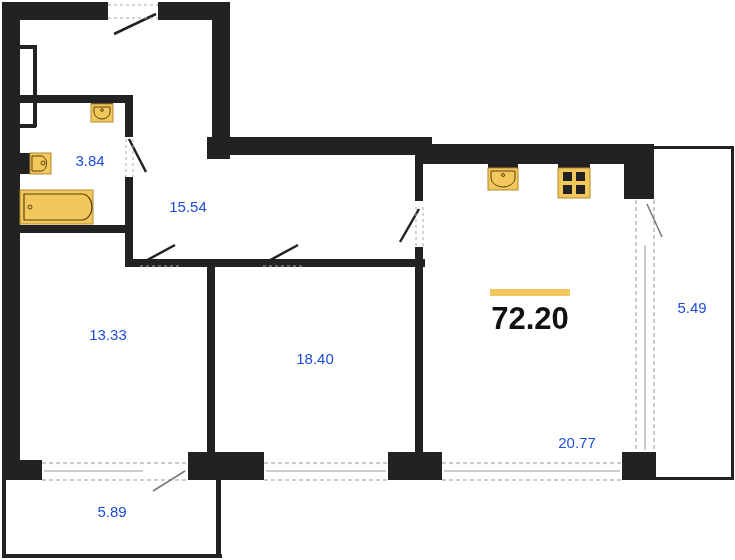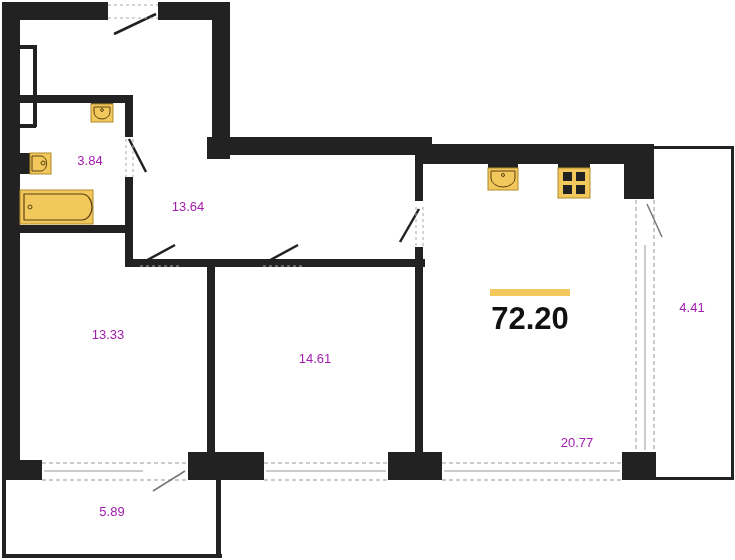--- a/index.html
+++ b/index.html
@@ -1,19 +1,19 @@
 <!DOCTYPE html>
 <html><head>
   <meta charset="utf-8">
   <style>
     html, body { margin: 0; padding: 0; background: #ffffff; }
     body { width: 735px; height: 560px; position: relative; overflow: hidden;
            font-family: "Liberation Sans", "DejaVu Sans", sans-serif; }
     #plan { position: absolute; left: 0; top: 0; }
-    .room-label { position: absolute; font-size: 13px; color: #a21caf; transform: translate(-50%, -50%); white-space: nowrap; }
+    .room-label { position: absolute; font-size: 15px; color: #1d4ed8; transform: translate(-50%, -50%); white-space: nowrap; }
     .total-bar { position: absolute; left: 490px; top: 289px; width: 80px; height: 7px; background: #f2c75c; }
     .total-label { position: absolute; left: 530px; top: 319px; transform: translate(-50%, -50%);
                    font-size: 31px; font-weight: bold; color: #111; text-align: center; }
   </style>
 </head>
 <body>
 
 <svg id="plan" width="735" height="560" viewBox="0 0 735 560">
   <g fill="#222222">
 
@@ -127,21 +127,21 @@
       <rect x="558" y="168" width="32" height="30" fill="#f2c75c" stroke="#b08a2a"></rect>
       <rect x="563" y="172" width="9" height="9" fill="#222"></rect>
       <rect x="576" y="172" width="9" height="9" fill="#222"></rect>
       <rect x="563" y="185" width="9" height="9" fill="#222"></rect>
       <rect x="576" y="185" width="9" height="9" fill="#222"></rect>
     </g>
   </g>
 </svg>
 
 <span class="room-label" style="left:90px;top:160px">3.84</span>
-<span class="room-label" style="left:188px;top:206px">13.64</span>
+<span class="room-label" style="left:188px;top:206px">15.54</span>
 <span class="room-label" style="left:108px;top:334px">13.33</span>
-<span class="room-label" style="left:315px;top:358px">14.61</span>
+<span class="room-label" style="left:315px;top:358px">18.40</span>
 <span class="room-label" style="left:577px;top:442px">20.77</span>
-<span class="room-label" style="left:692px;top:307px">4.41</span>
+<span class="room-label" style="left:692px;top:307px">5.49</span>
 <span class="room-label" style="left:112px;top:511px">5.89</span>
 
 <div class="total-bar"></div>
 <span class="total-label">72.20</span>
 
 </body></html>

